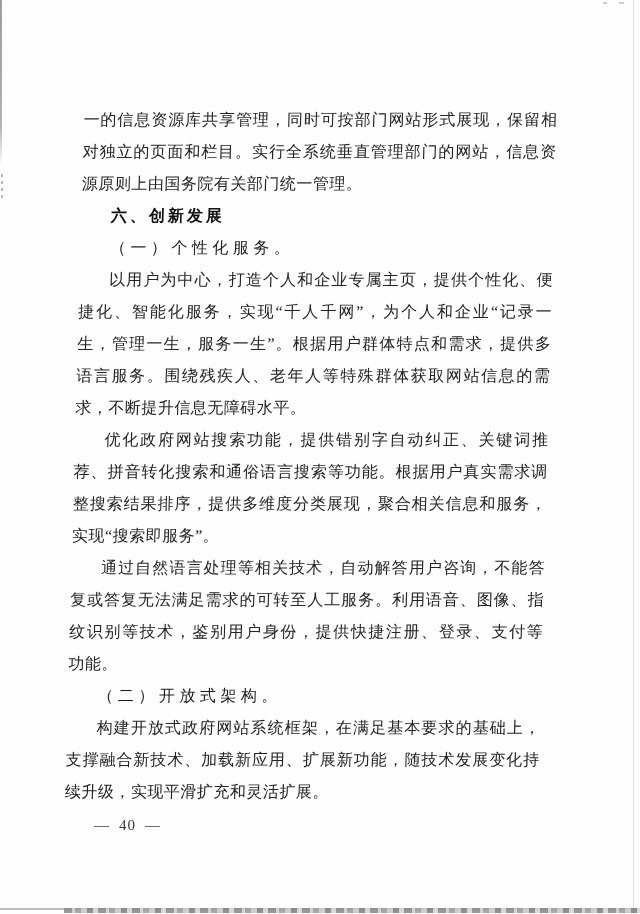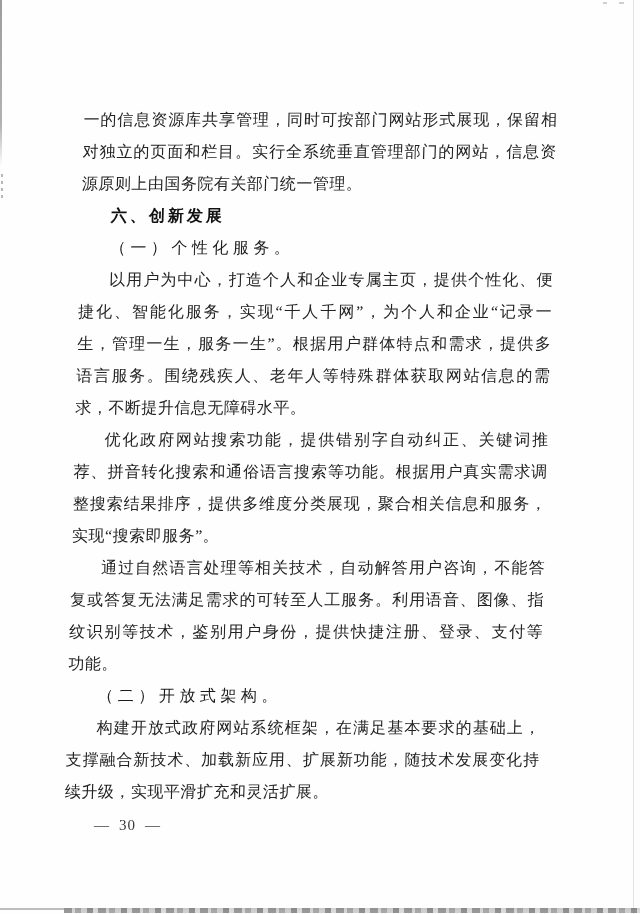--- a/index.html
+++ b/index.html
@@ -128,17 +128,17 @@
       <div class="line s-body fill">纹识别等技术，鉴别用户身份，提供快捷注册、登录、支付等</div>
       <div class="line s-body">功能。</div>
       <div class="line s-kai indent">（二）开放式架构。</div>
       <div class="line s-body indent fill">构建开放式政府网站系统框架，在满足基本要求的基础上，</div>
       <div class="line s-body fill">支撑融合新技术、加载新应用、扩展新功能，随技术发展变化持</div>
       <div class="line s-body">续升级，实现平滑扩充和灵活扩展。</div>
     </main>
 
   <div class="footer">
     <span>—</span>
-    <span>30</span>
+    <span>40</span>
     <span>—</span>
   </div>
 
 </div>
 
 </body></html>

